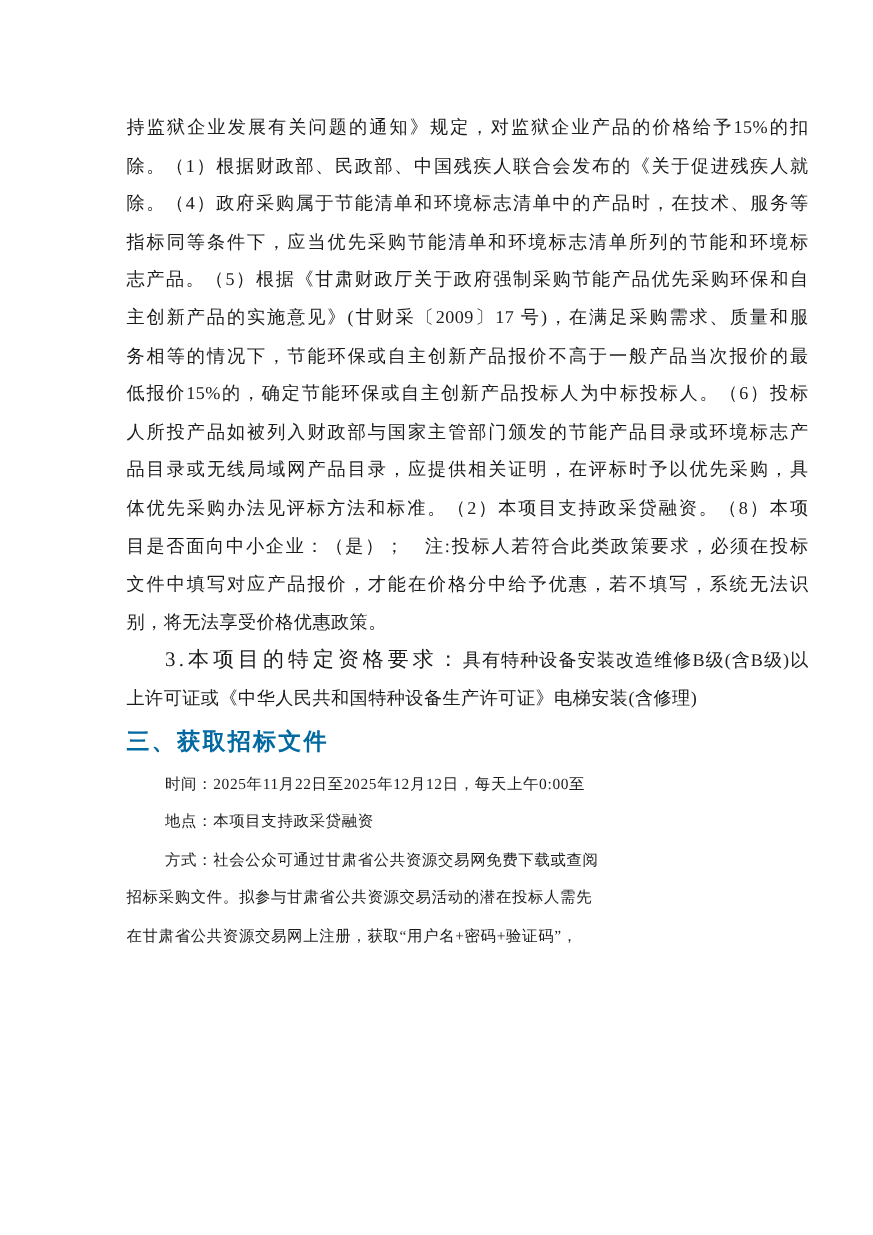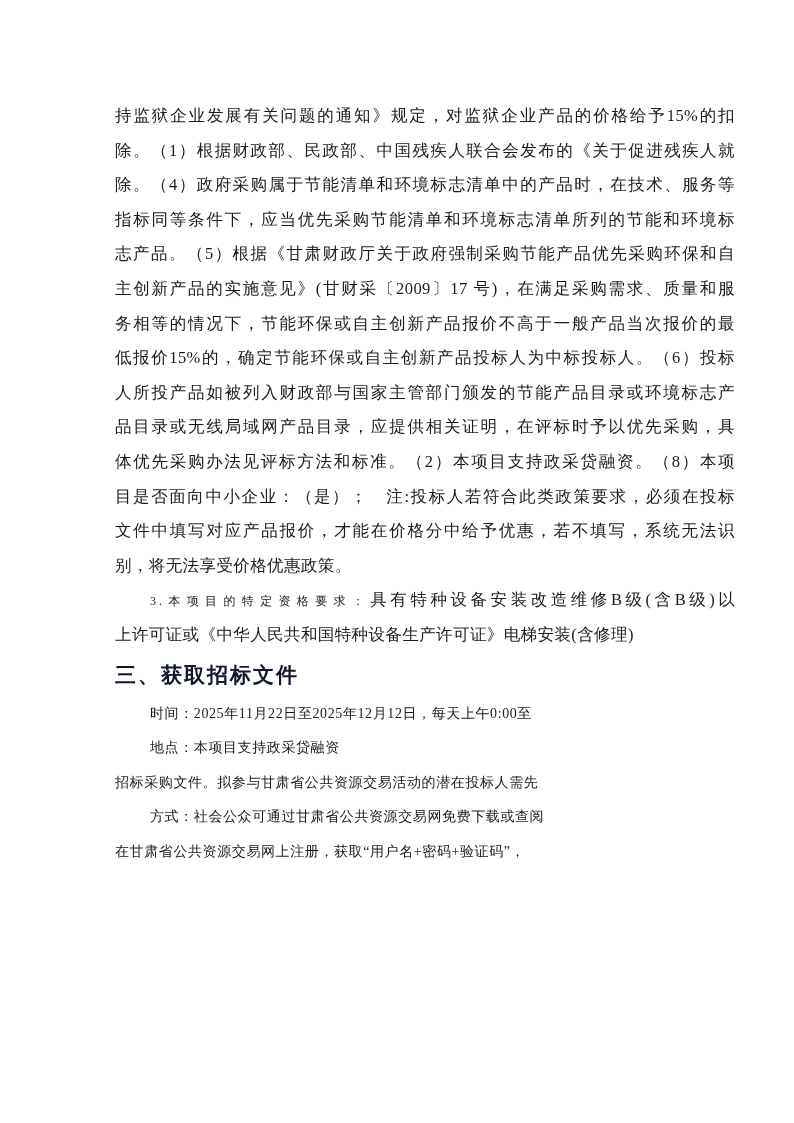--- a/index.html
+++ b/index.html
@@ -27,28 +27,28 @@
     text-justify: inter-character;
   }
   .indent { text-indent: 35px; }
   .heading {
     height: 44px;
     line-height: 44px;
     font-family: "Liberation Sans", "DejaVu Sans", sans-serif;
     font-weight: 700;
     font-size: 21px;
     letter-spacing: 2px;
-    color: #0f172a;
+    color: #0369a1;
   }
   .section {
     font-size: 14px;
     letter-spacing: 0.6px;
   }
   .seg-kai {
-    font-size: 12px;
+    font-size: 19px;
     letter-spacing: 3px;
     margin-top: 19px;
   }
   .seg-plain {
     font-size: 16.5px;
     letter-spacing: 0.2px;
   }
 </style>
 </head>
 <body>
@@ -67,17 +67,17 @@
       <div class="line  fill">品目录或无线局域网产品目录，应提供相关证明，在评标时予以优先采购，具</div>
       <div class="line  fill">体优先采购办法见评标方法和标准。（2）本项目支持政采贷融资。（8）本项</div>
       <div class="line  fill">目是否面向中小企业：（是）；　注:投标人若符合此类政策要求，必须在投标</div>
       <div class="line  fill">文件中填写对应产品报价，才能在价格分中给予优惠，若不填写，系统无法识</div>
       <div class="line ">别，将无法享受价格优惠政策。</div>
       <div class="line  indent fill"><span class="seg-kai">3.本项目的特定资格要求：</span><span class="seg-plain">具有特种设备安装改造维修B级(含B级)以</span></div>
       <div class="line ">上许可证或《中华人民共和国特种设备生产许可证》电梯安装(含修理)</div>
       <div class="line heading">三、获取招标文件</div>
       <div class="line section indent">时间：2025年11月22日至2025年12月12日，每天上午0:00至</div>
       <div class="line section indent">地点：本项目支持政采贷融资</div>
+      <div class="line section indent">方式：社会公众可通过甘肃省公共资源交易网免费下载或查阅</div>
       <div class="line section">招标采购文件。拟参与甘肃省公共资源交易活动的潜在投标人需先</div>
-      <div class="line section indent">方式：社会公众可通过甘肃省公共资源交易网免费下载或查阅</div>
       <div class="line section">在甘肃省公共资源交易网上注册，获取“用户名+密码+验证码”，</div>
     </div>
 </div>
 
 </body></html>

